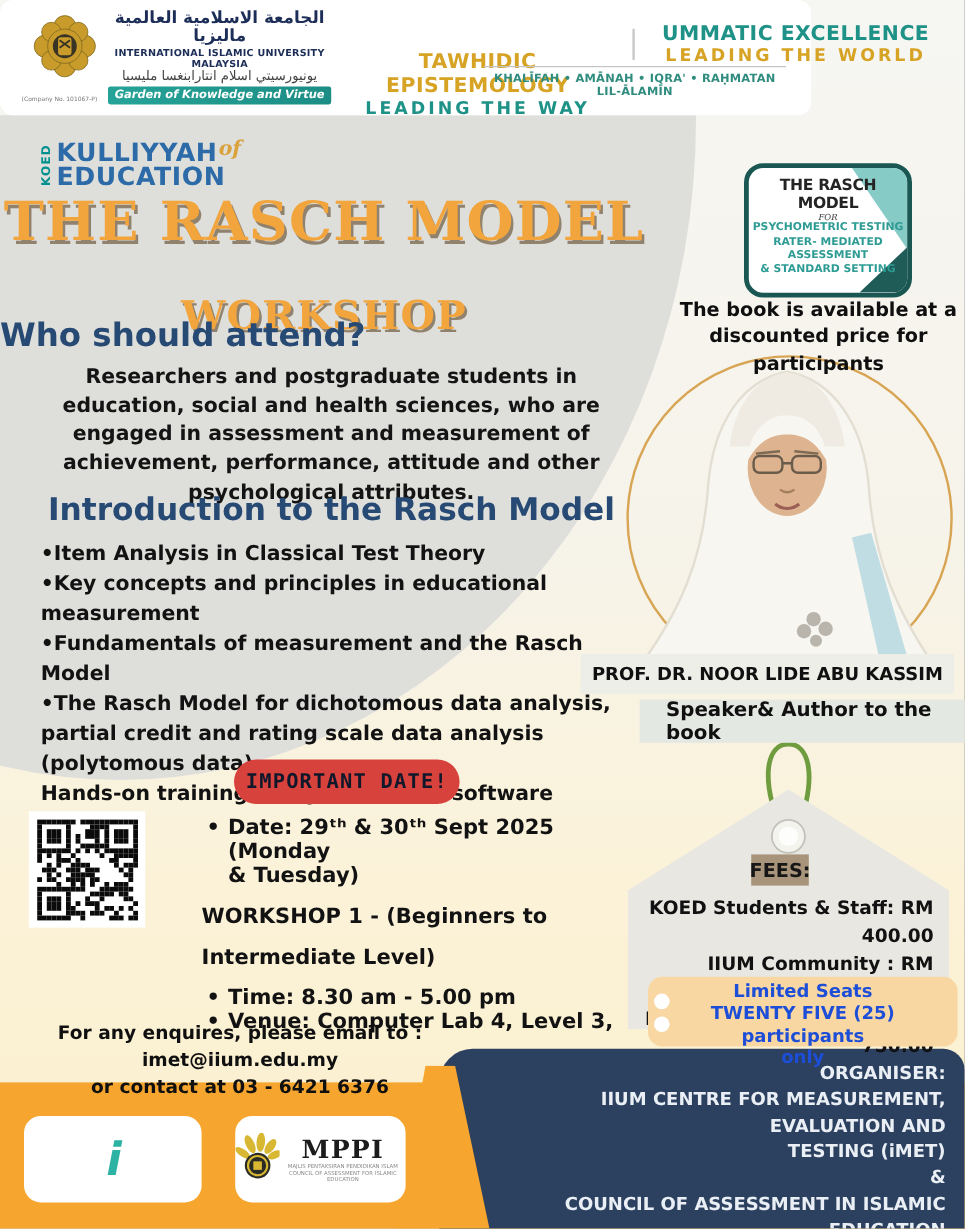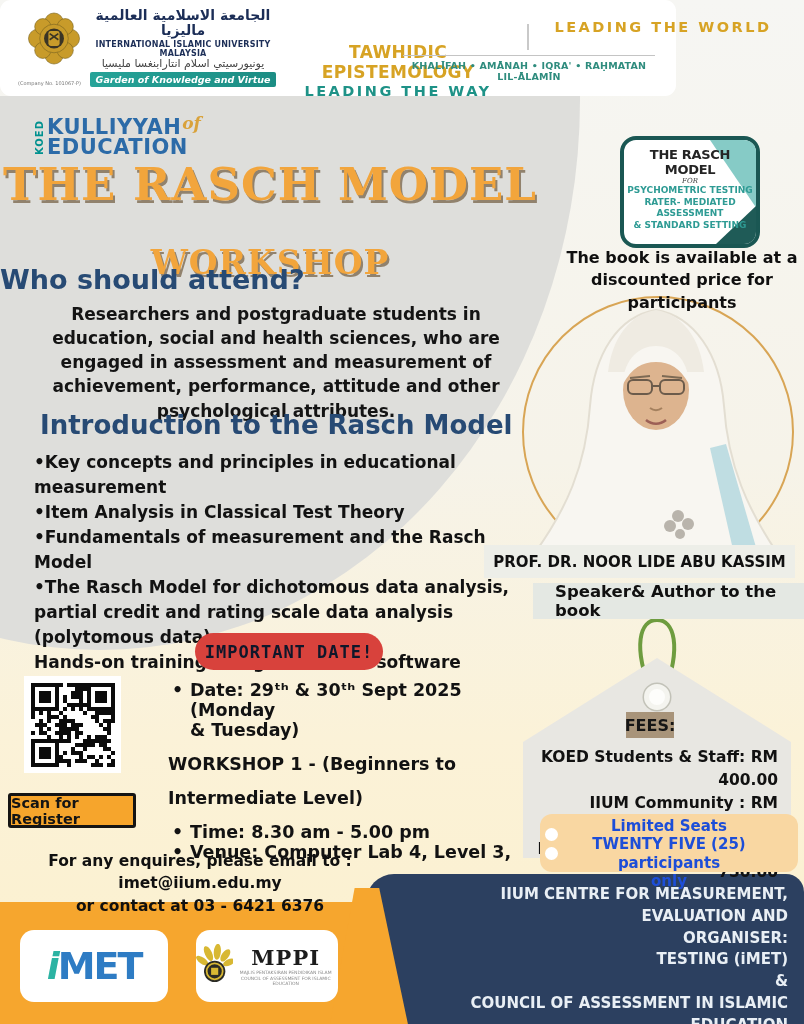--- a/index.html
+++ b/index.html
@@ -174,20 +174,21 @@
       <div class="uni-jawi">يونيورسيتي اسلام انتارابنغسا مليسيا</div>
       <div class="uni-banner">Garden of Knowledge and Virtue</div>
     </div>
     <div class="company-note">(Company No. 101067-P)</div>
     <div class="motto motto-1">
       <div class="l1 gold">TAWHIDIC EPISTEMOLOGY</div>
       <div class="l2 teal">LEADING THE WAY</div>
     </div>
     <div class="motto-divider"></div>
     <div class="motto motto-2">
+      <div class="l1 teal">UMMATIC EXCELLENCE</div>
       <div class="l2 gold">LEADING THE WORLD</div>
     </div>
     <div class="values-line">KHALĪFAH • AMĀNAH • IQRA' • RAḤMATAN LIL-ĀLAMĪN</div>
   </div>
 
   <div class="koed">
     <div class="koed-vert">KOED</div>
     <div class="koed-lines">
       <div><span class="koed-main">KULLIYYAH</span><span class="koed-of">of</span></div>
       <div class="koed-main">EDUCATION</div>
@@ -195,22 +196,22 @@
   </div>
 
   <div class="title1">THE RASCH MODEL</div>
   <div class="title2">WORKSHOP</div>
 
   <div class="who-h">Who should attend?</div>
   <div class="who-p">Researchers and postgraduate students in education, social and health sciences, who are engaged in assessment and measurement of achievement, performance, attitude and other psychological attributes.</div>
 
   <div class="intro-h">Introduction to the Rasch Model</div>
   <div class="intro-list">
+    <div>•Item Analysis in Classical Test Theory</div>
     <div>•Key concepts and principles in educational measurement</div>
-    <div>•Item Analysis in Classical Test Theory</div>
     <div>•Fundamentals of measurement and the Rasch Model</div>
     <div>•The Rasch Model for dichotomous data analysis, partial credit and rating scale data analysis (polytomous data)</div>
     <div>Hands-on training using WINSTEPS software</div>
   </div>
 
   <div class="pill">IMPORTANT DATE!</div>
   <div class="date-block">
     <div class="blt">Date: 29ᵗʰ &amp; 30ᵗʰ Sept 2025 (Monday</div>
     <div class="cont">&amp; Tuesday)</div>
     <div class="gap">WORKSHOP 1 - (Beginners to</div>
@@ -657,21 +658,20 @@
         <i></i>
         <i></i>
         <i class="on"></i>
         <i class="on"></i>
         <i class="on"></i>
         <i></i>
         <i class="on"></i>
         <i class="on"></i>
       </div>
   </div>
-  <div class="scan-btn">Scan for Register</div>
   <div class="enquiry">
     <div>For any enquires, please email to : imet@iium.edu.my</div>
     <div>or contact at 03 - 6421 6376</div>
   </div>
 
   <div class="book">
     <div class="book-wedge1"></div>
     <div class="book-wedge2"></div>
     <div class="book-inner">
       <div class="bk-t">THE RASCH MODEL</div>
@@ -724,32 +724,31 @@
   <div class="limited-box">
     <span class="dot dot1"></span>
     <span class="dot dot2"></span>
     <div>Limited Seats</div>
     <div>TWENTY FIVE (25) participants</div>
     <div>only</div>
   </div>
 
   <div class="orange-band"></div>
   <div class="organiser">
+    <div>ORGANISER:</div>
     <div>IIUM CENTRE FOR MEASUREMENT, EVALUATION AND</div>
-    <div>ORGANISER:</div>
     <div>TESTING (iMET)</div>
     <div>&amp;</div>
     <div>COUNCIL OF ASSESSMENT IN ISLAMIC EDUCATION</div>
 
   </div>
   <div class="orange-wedge"></div>
 
   <div class="logo-card imet-card">
     <span class="imet-i">i</span>
-      <span class="imet-met">MET</span>
   </div>
   <div class="logo-card mppi-card">
     <svg width="42" height="44" viewBox="0 0 42 44">
       <g fill="#D8B833">
         <ellipse cx="14" cy="8" rx="4" ry="9" transform="rotate(-25 14 8)"></ellipse>
         <ellipse cx="24" cy="6" rx="4" ry="9" transform="rotate(5 24 6)"></ellipse>
         <ellipse cx="33" cy="10" rx="4" ry="8" transform="rotate(35 33 10)"></ellipse>
         <ellipse cx="7" cy="16" rx="3.5" ry="8" transform="rotate(-55 7 16)"></ellipse>
         <ellipse cx="37" cy="18" rx="3.5" ry="7" transform="rotate(65 37 18)"></ellipse>
       </g>

